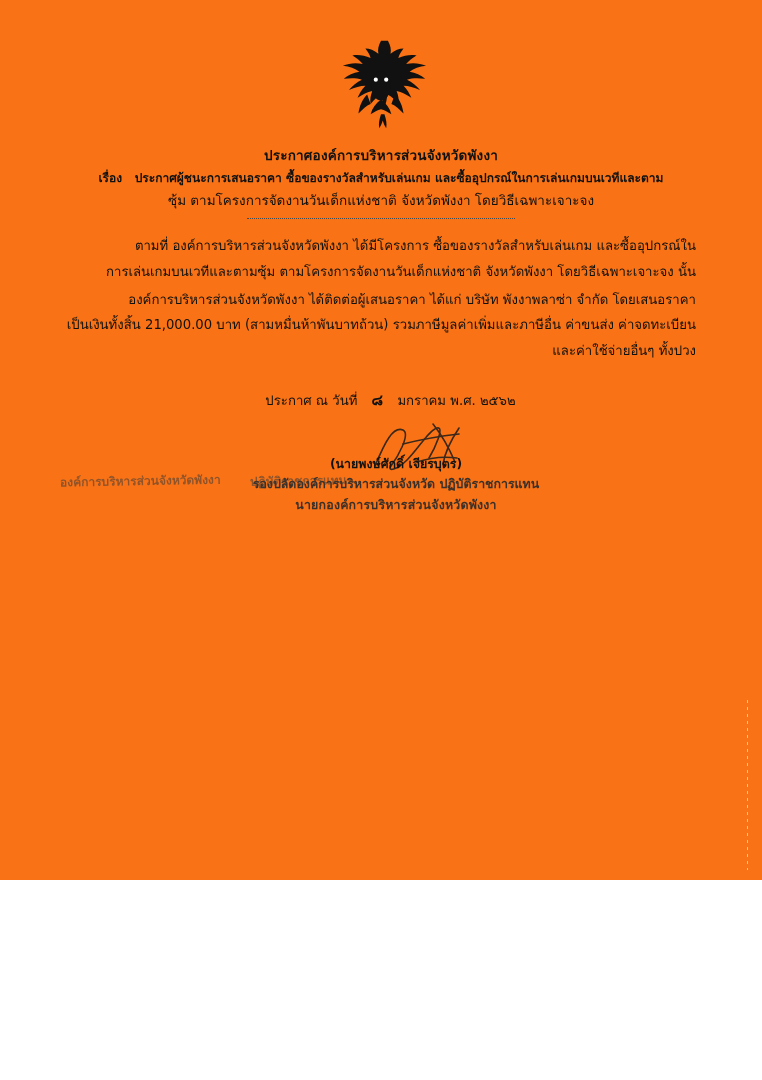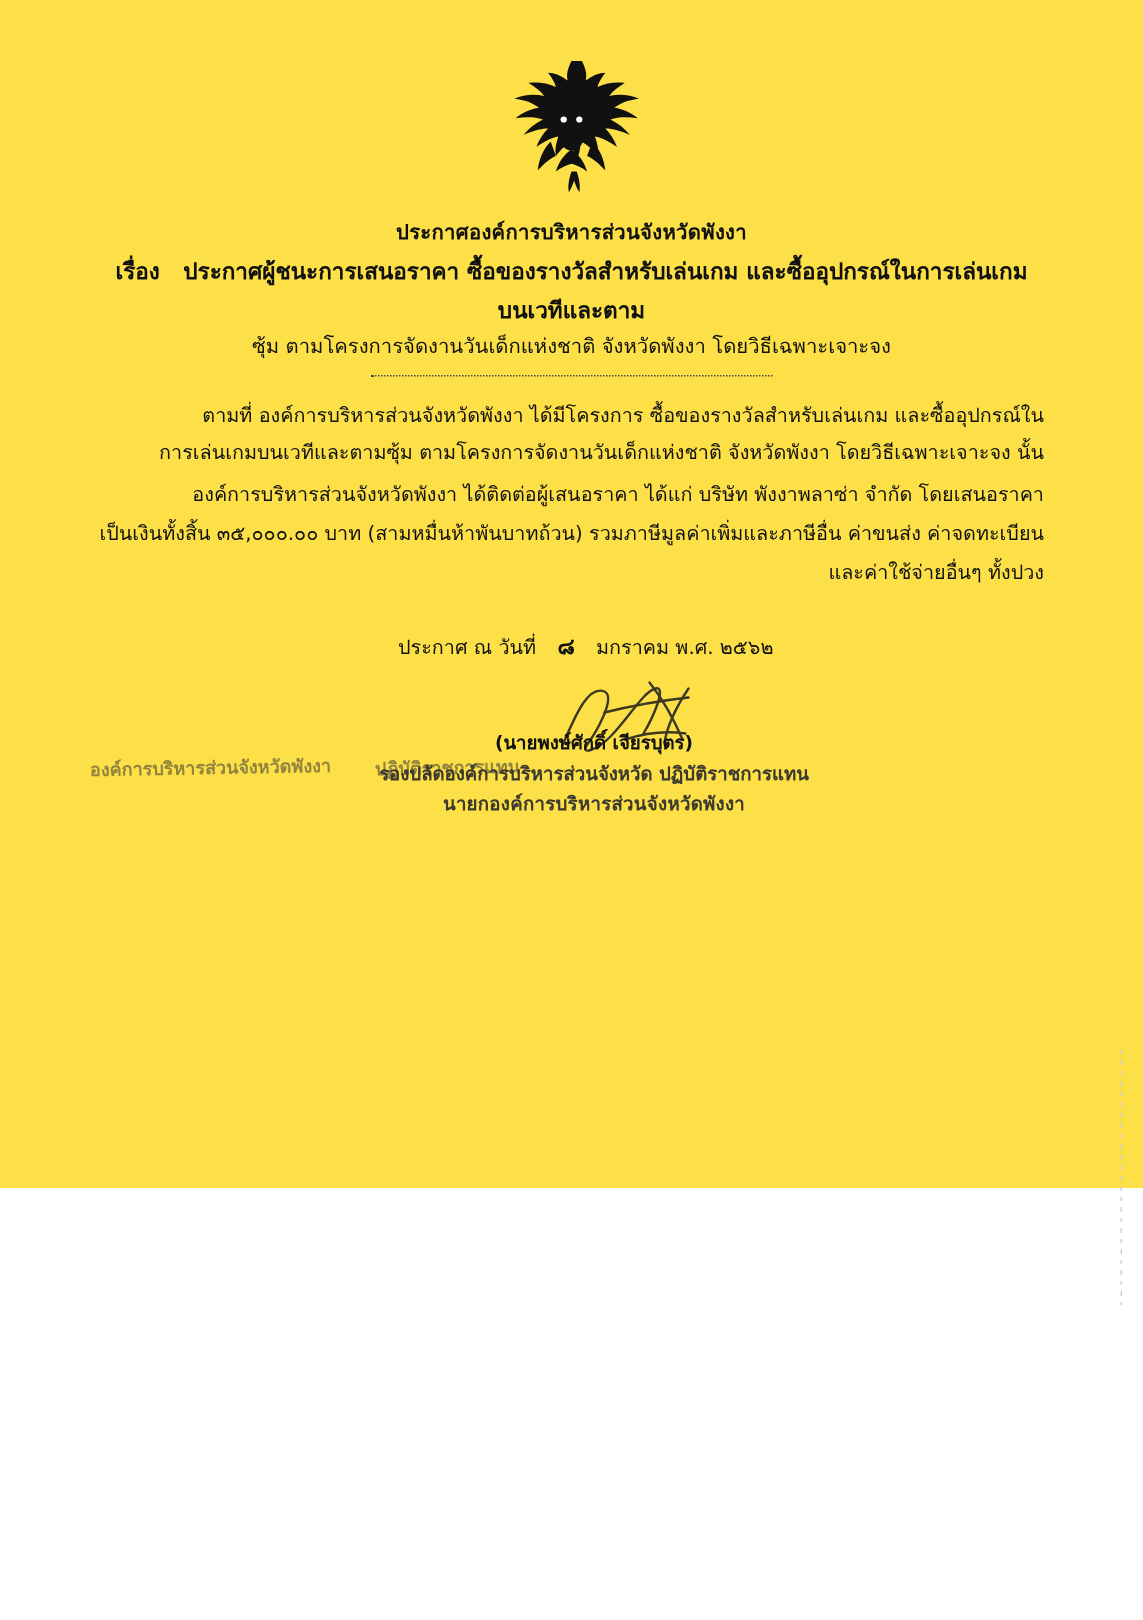--- a/index.html
+++ b/index.html
@@ -10,23 +10,23 @@
   body {
     width: 762px;
     height: 1080px;
     font-family: "DejaVu Sans", "Liberation Sans", sans-serif;
     color: #111111;
     position: relative;
     overflow: hidden;
   }
   .page {
     width: 762px;
-    height: 792px;
+    height: 880px;
     position: relative;
-    background: #fde047;
+    background: #f97316;
   }
   .emblem-wrap {
     width: 100%;
     display: flex;
     justify-content: center;
     padding-top: 32px;
   }
   .emblem {
     width: 104px;
     height: 104px;
@@ -37,21 +37,21 @@
     text-align: center;
     padding: 0 70px;
   }
   .title-line {
     font-size: 13.5px;
     font-weight: bold;
     line-height: 1.75;
     letter-spacing: 0.2px;
   }
   .subject-line {
-    font-size: 15px;
+    font-size: 12px;
     font-weight: bold;
     line-height: 1.75;
     padding: 0 2px;
   }
   .subject-line2 {
     font-size: 13.5px;
     font-weight: normal;
     line-height: 1.75;
   }
   .divider {
@@ -156,21 +156,21 @@
       <span>เรื่อง</span>
       &nbsp;
       <span>ประกาศผู้ชนะการเสนอราคา ซื้อของรางวัลสำหรับเล่นเกม และซื้ออุปกรณ์ในการเล่นเกมบนเวทีและตาม</span>
     </div>
     <div class="subject-line2">ซุ้ม ตามโครงการจัดงานวันเด็กแห่งชาติ จังหวัดพังงา โดยวิธีเฉพาะเจาะจง</div>
     <div class="divider"></div>
   </div>
 
   <div class="body-block">
     <p class="para">ตามที่ องค์การบริหารส่วนจังหวัดพังงา ได้มีโครงการ ซื้อของรางวัลสำหรับเล่นเกม และซื้ออุปกรณ์ในการเล่นเกมบนเวทีและตามซุ้ม ตามโครงการจัดงานวันเด็กแห่งชาติ จังหวัดพังงา โดยวิธีเฉพาะเจาะจง  นั้น</p>
-    <p class="para second">องค์การบริหารส่วนจังหวัดพังงา ได้ติดต่อผู้เสนอราคา ได้แก่ บริษัท พังงาพลาซ่า จำกัด โดยเสนอราคาเป็นเงินทั้งสิ้น ๓๕,๐๐๐.๐๐ บาท (สามหมื่นห้าพันบาทถ้วน) รวมภาษีมูลค่าเพิ่มและภาษีอื่น ค่าขนส่ง ค่าจดทะเบียน และค่าใช้จ่ายอื่นๆ ทั้งปวง</p>
+    <p class="para second">องค์การบริหารส่วนจังหวัดพังงา ได้ติดต่อผู้เสนอราคา ได้แก่ บริษัท พังงาพลาซ่า จำกัด โดยเสนอราคาเป็นเงินทั้งสิ้น 21,000.00 บาท (สามหมื่นห้าพันบาทถ้วน) รวมภาษีมูลค่าเพิ่มและภาษีอื่น ค่าขนส่ง ค่าจดทะเบียน และค่าใช้จ่ายอื่นๆ ทั้งปวง</p>
   </div>
 
   <div class="date-line">
     <span>ประกาศ ณ วันที่</span>
     <span class="date-num">๘</span>
     <span>มกราคม พ.ศ. ๒๕๖๒</span>
   </div>
 
   <div class="sign-block">
     <svg class="sig-svg" width="120" height="70" viewBox="0 0 120 70">

